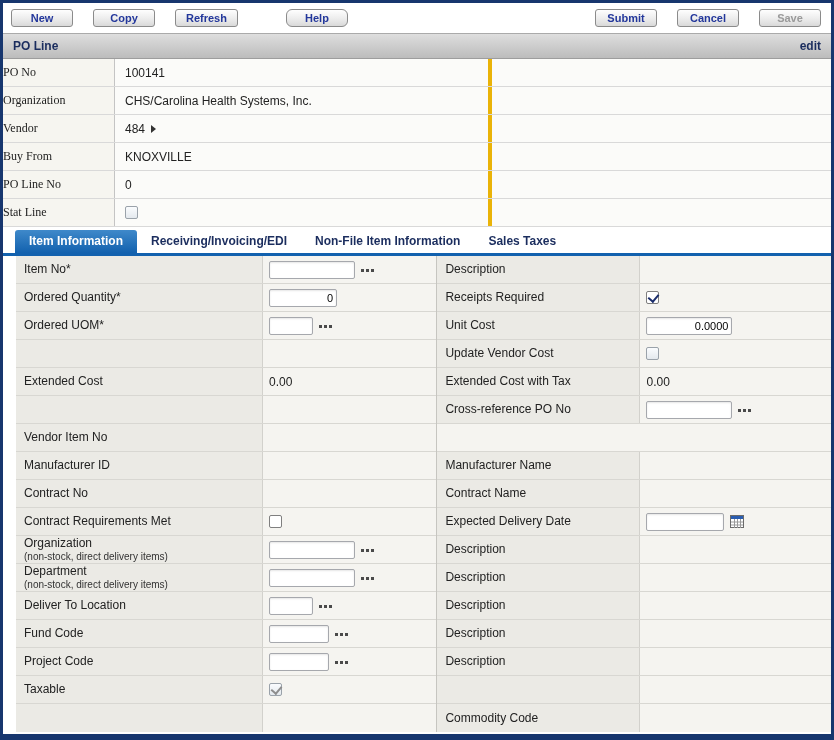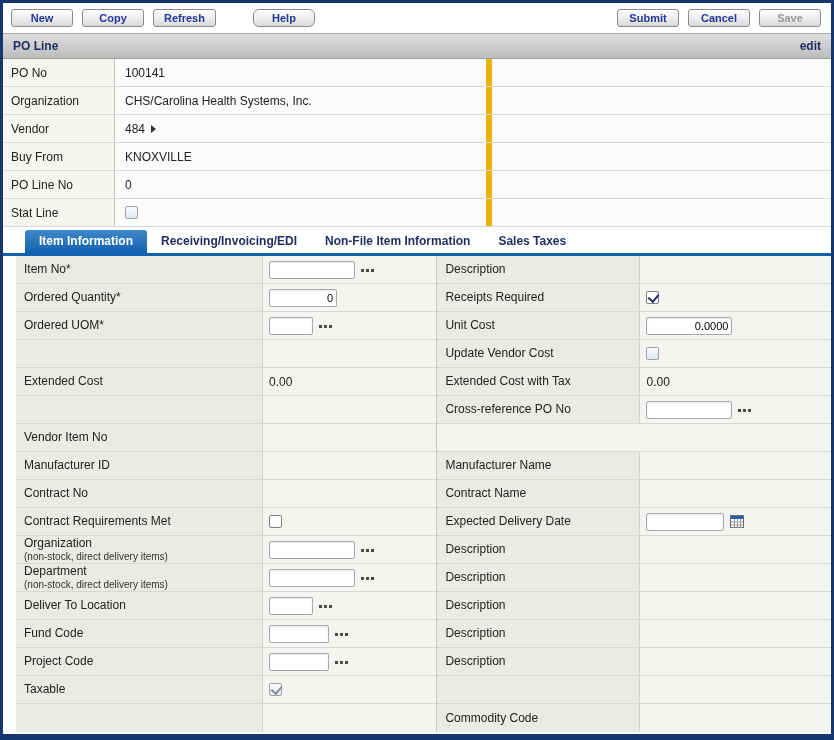--- a/index.html
+++ b/index.html
@@ -5,58 +5,58 @@
   * { box-sizing: border-box; margin: 0; padding: 0; }
   body { background: #fff; font-family: "Liberation Sans", sans-serif; }
   .window {
     width: 834px; height: 740px;
     border: 3px solid #17366e; border-bottom-width: 6px;
     background: #fff; overflow: hidden; position: relative;
   }
   
   .toolbar { height: 30px; background: #fff; display: flex; align-items: center; padding: 0 8px; }
   .btn {
-    min-width: 62px; height: 18px; margin-right: 9px; padding: 0 10px;
+    min-width: 62px; height: 18px; margin-right: 20px; padding: 0 10px;
     border: 1px solid #8b8b8b; border-radius: 3px;
     background: linear-gradient(#fefefe, #ececec 55%, #d9d9d9);
     color: #23379b; font-weight: bold; font-size: 11px; line-height: 15px;
     font-family: "Liberation Sans", sans-serif; cursor: pointer;
   }
   .btn.gap-before { margin-left: 28px; border-radius: 6px; }
   .btn.disabled { color: #9a9a9a; }
   .toolbar .spacer-flex { flex: 1; }
   
   .section-header {
     height: 26px; background: linear-gradient(#dedede, #bcbcbc);
     border-top: 1px solid #aaa; border-bottom: 1px solid #9d9d9d;
     display: flex; align-items: center; justify-content: space-between;
     padding: 0 10px; color: #1b2d5e; font-weight: bold; font-size: 12px;
   }
   
   .po-table { }
   .po-row { display: flex; height: 28px; border-bottom: 1px solid #d9d9d9; }
   .po-row .lc {
     flex: 0 0 112px; background: #f6f5f0; border-right: 1px solid #c4c4c4;
-    display: flex; align-items: center; padding-left: 8px;
-    font-size: 12px; color: #222;
+    display: flex; align-items: center; 
+    font-size: 12px; color: #222; font-family: Liberation Serif, serif;
   }
   .po-row .vc {
-    flex: 0 0 377px; background: #fbfbf9; border-right: 6px solid #eab308;
+    flex: 0 0 377px; background: #fbfbf9; border-right: 4px solid #eab308;
     display: flex; align-items: center; padding-left: 10px;
     font-size: 12px; color: #222;
   }
   .po-row .fc { flex: 1; background: #fbfbf9; }
   .drill-arrow {
     width: 0; height: 0; margin-left: 6px;
     border-left: 5px solid #333; border-top: 4px solid transparent; border-bottom: 4px solid transparent;
     display: inline-block;
   }
   
   .tabs-gap { height: 3px; background: #fff; }
-  .tabs { height: 26px; background: #fff; border-bottom: 3px solid #1261ae; display: flex; align-items: flex-end; padding-left: 22px; }
+  .tabs { height: 26px; background: #fff; border-bottom: 3px solid #1261ae; display: flex; align-items: flex-end; padding-left: 12px; }
   .tab {
     font-size: 12px; font-weight: bold; color: #1b2d5e;
     padding: 0 14px; height: 23px; line-height: 23px; cursor: pointer; white-space: nowrap;
   }
   .tab.active {
     background: linear-gradient(#3f89ca, #1261ae);
     color: #fff; border-radius: 3px 3px 0 0;
   }
   
   .form-area { display: flex; padding-left: 13px; }

